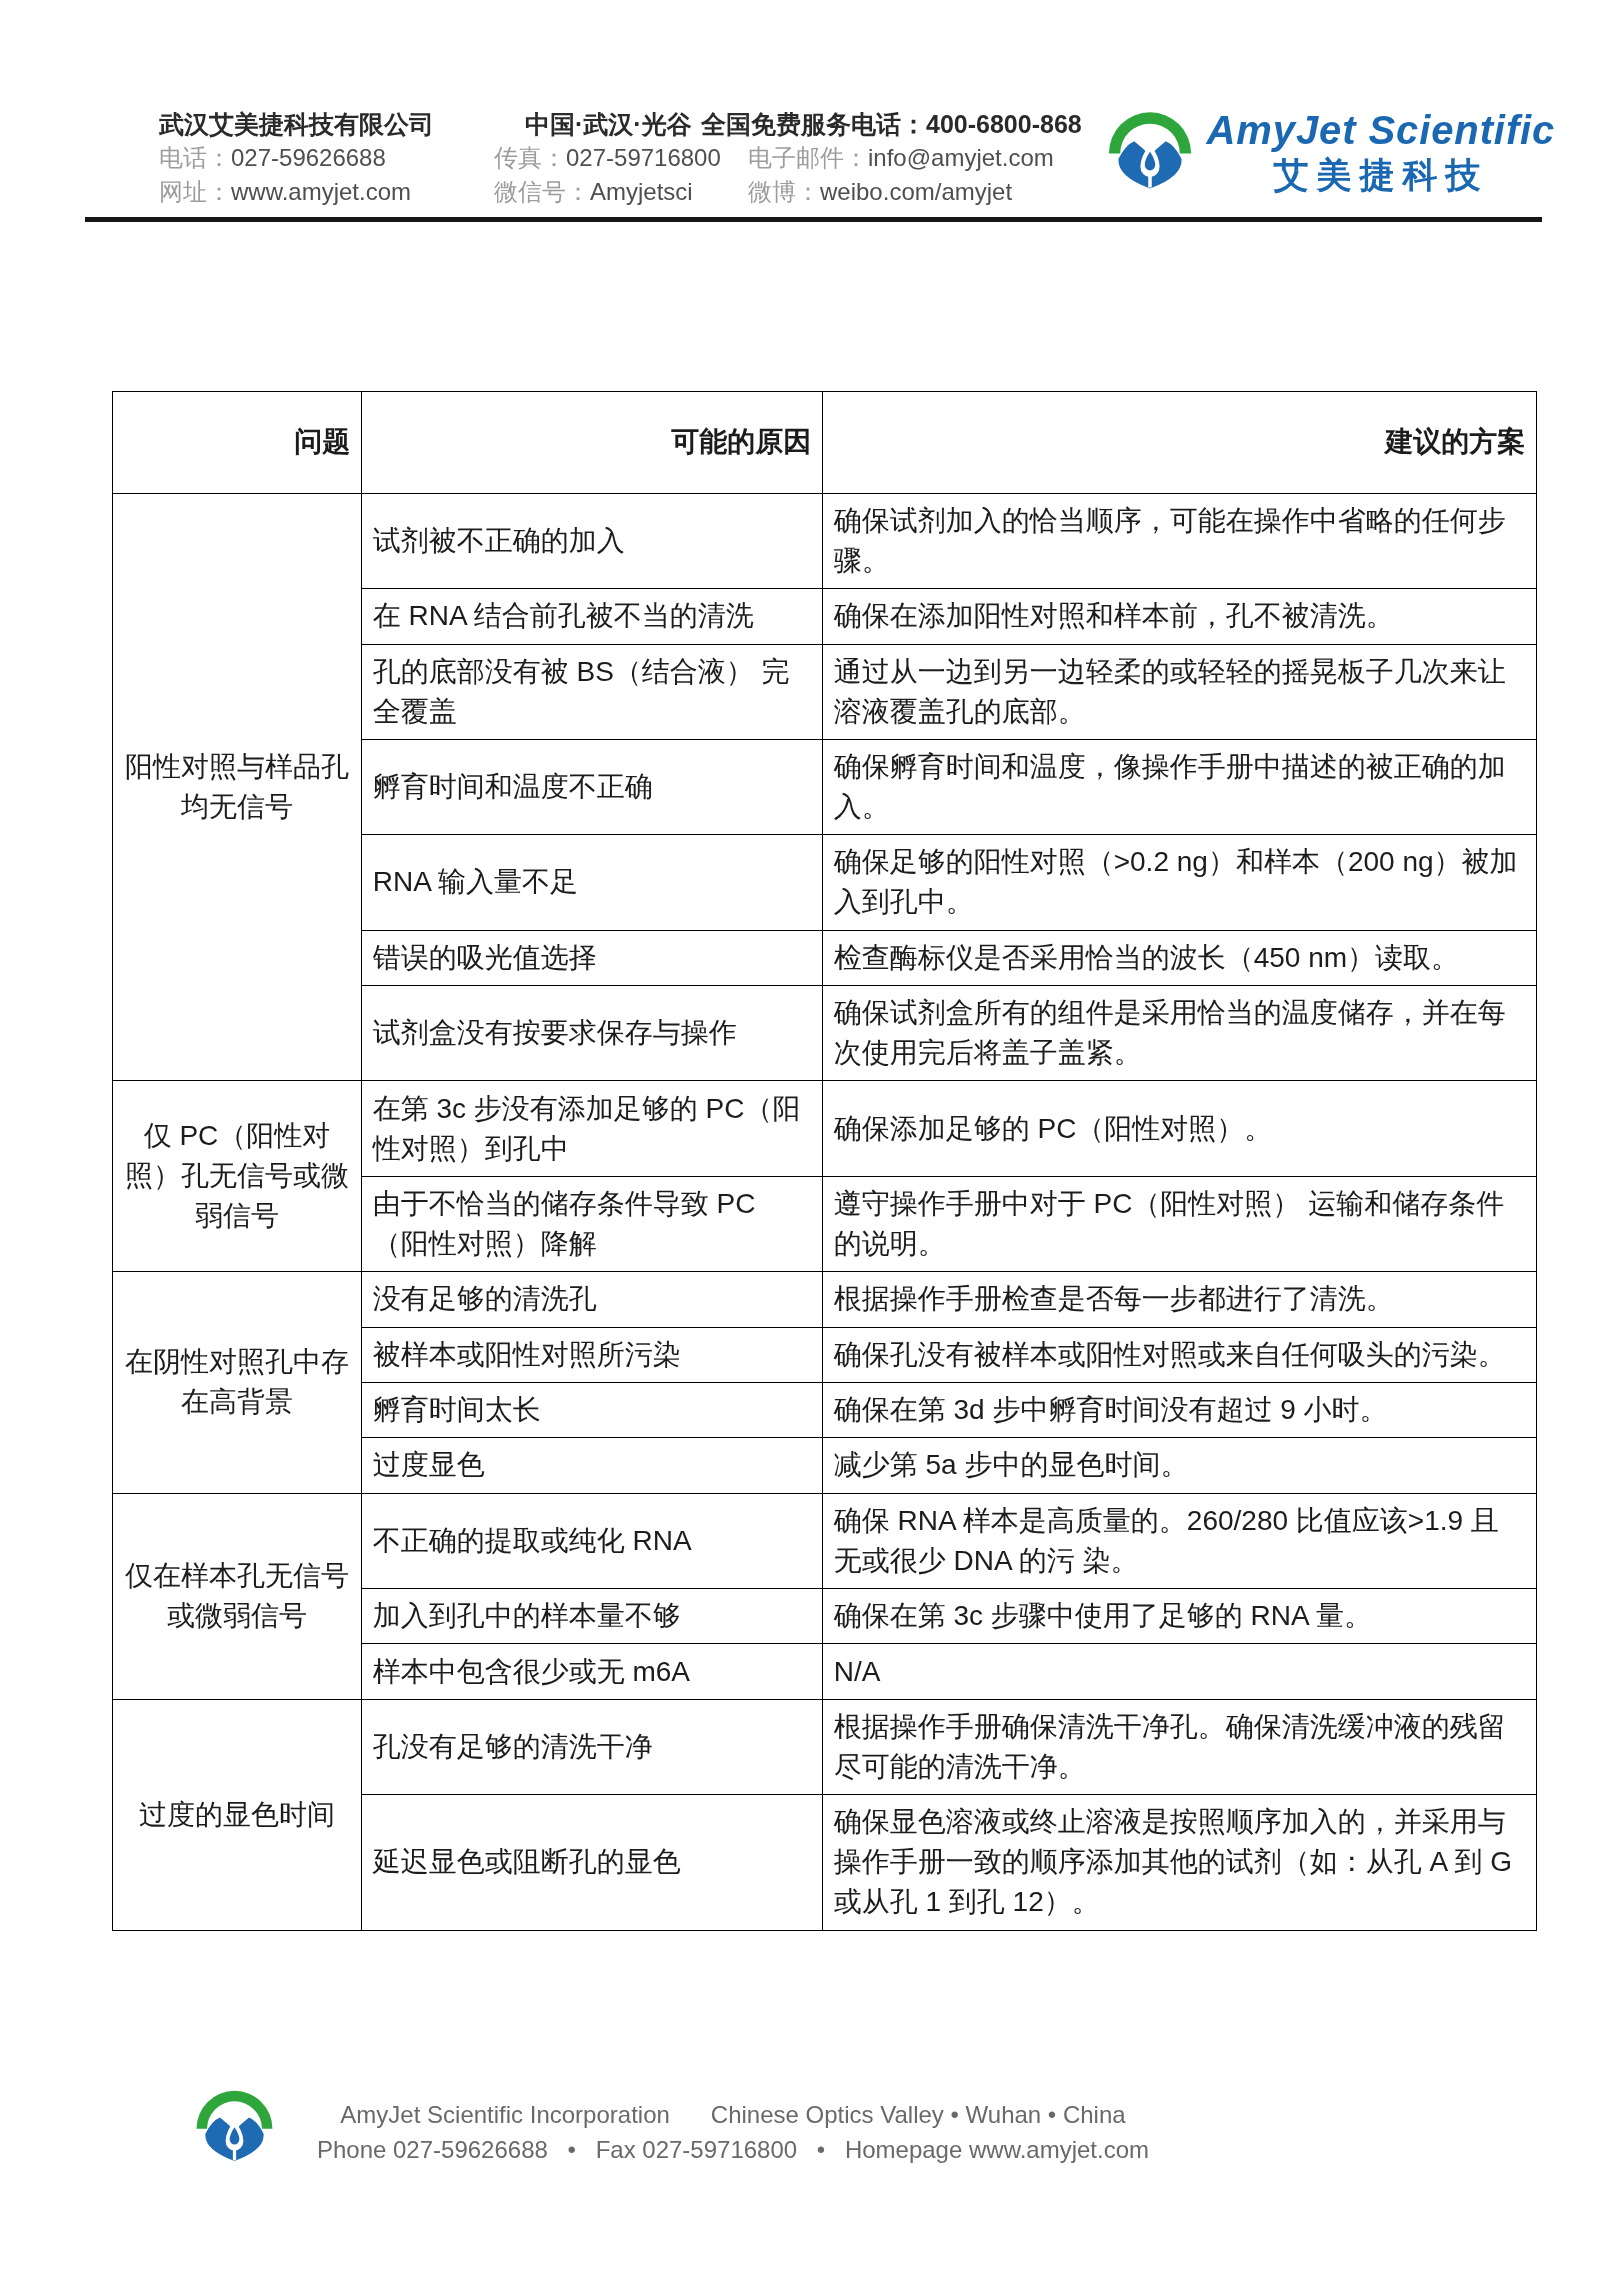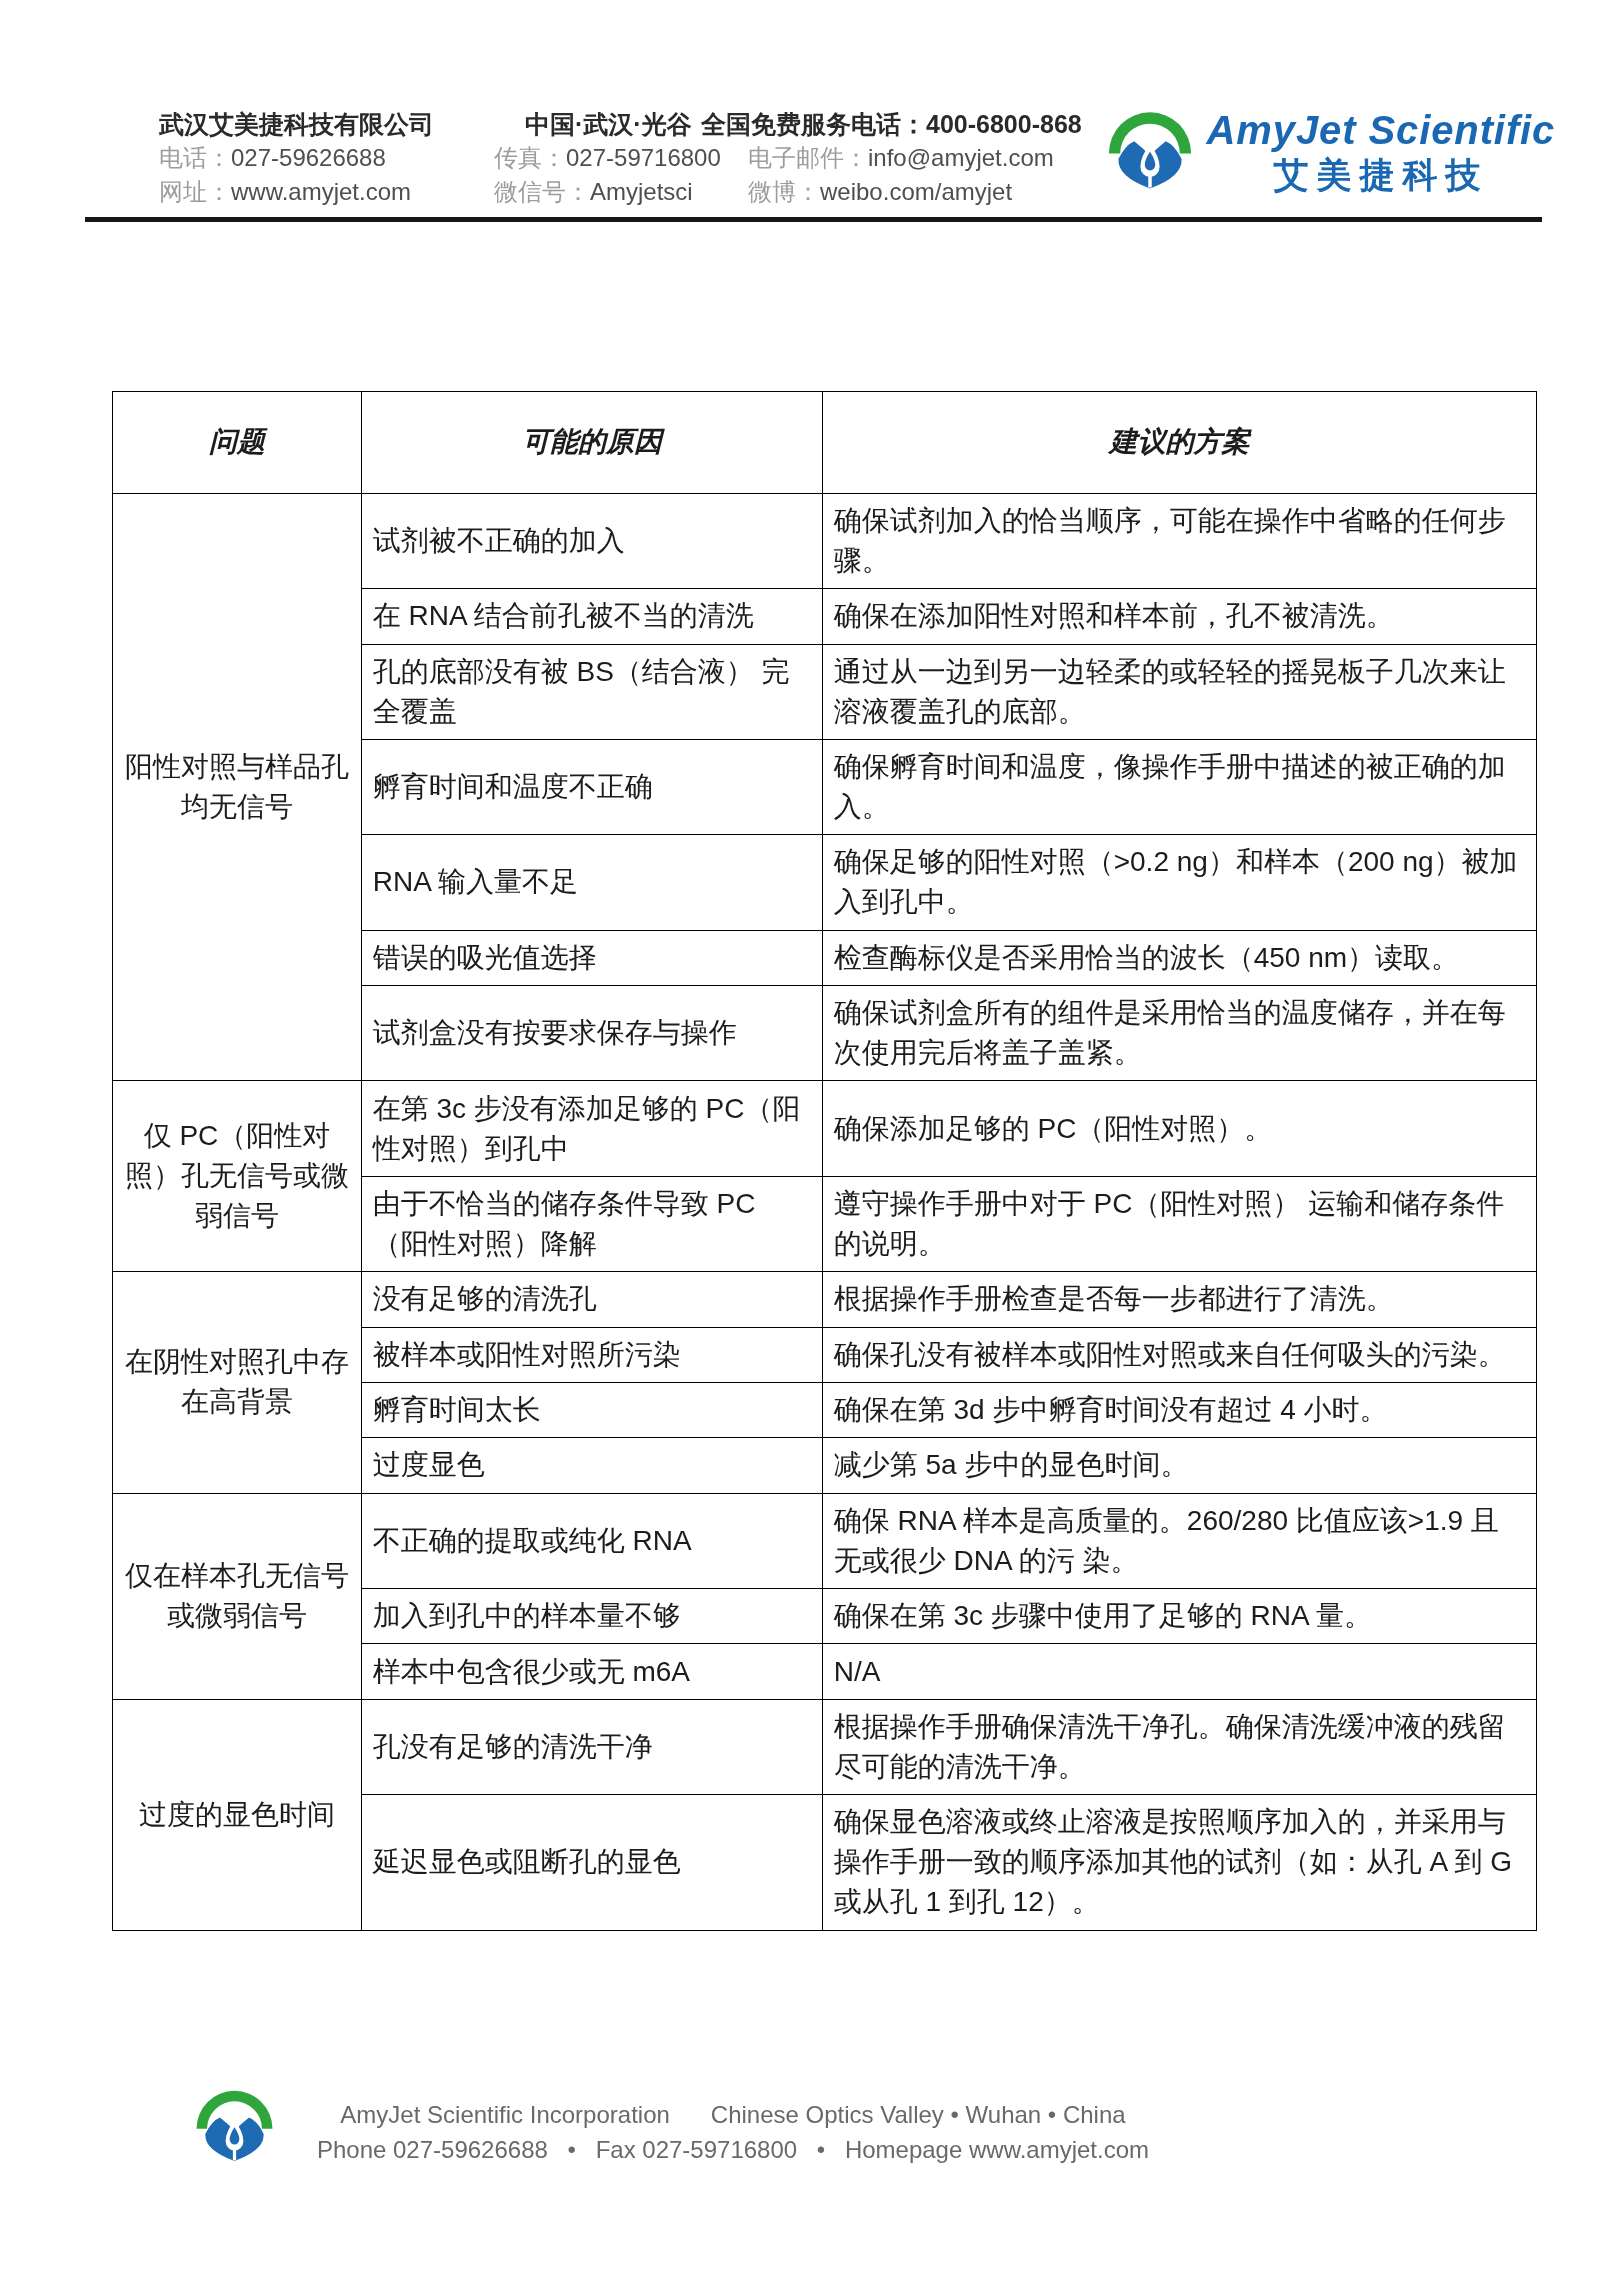--- a/index.html
+++ b/index.html
@@ -28,21 +28,21 @@
   
   .doc-title{position:absolute;left:164px;top:309px;font-family:"DejaVu Serif",serif;
              font-weight:bold;font-size:44px;letter-spacing:4.5px;color:#111;}
 
   
   table.faq{position:absolute;left:112px;top:391px;width:1424px;border-collapse:collapse;
             table-layout:fixed;background:#fff;}
   table.faq col.c1{width:249px;} table.faq col.c2{width:461px;} table.faq col.c3{width:714px;}
   table.faq th,table.faq td{border:1.8px solid #000;font-size:28px;line-height:40px;
             color:#1c1c1c;vertical-align:middle;word-break:break-word;}
-  table.faq th{height:90px;font-weight:bold;text-align:center;padding:5.4px 10.7px;font-style:italic;}
+  table.faq th{height:90px;font-weight:bold;text-align:right;padding:5.4px 10.7px;}
   table.faq td{padding:7.2px 10.7px;}
   td.problem{text-align:center;padding:7.2px 9px;}
   td.cause{text-align:left;}
   td.solution{text-align:left;padding-right:12.5px;}
 
   
   .footer-logo{position:absolute;left:194px;top:2086px;width:81px;height:84px;}
   .footer-text{position:absolute;left:0;top:2097px;width:1466px;text-align:center;
                color:#696969;font-size:24px;line-height:35px;}
   .fgap{display:inline-block;width:41px;}
@@ -147,21 +147,21 @@
           <td rowspan="4" class="problem">在阴性对照孔中存在高背景</td>
           <td class="cause">没有足够的清洗孔</td>
           <td class="solution">根据操作手册检查是否每一步都进行了清洗。</td>
         </tr>
         <tr>
           <td class="cause">被样本或阳性对照所污染</td>
           <td class="solution">确保孔没有被样本或阳性对照或来自任何吸头的污染。</td>
         </tr>
         <tr>
           <td class="cause">孵育时间太长</td>
-          <td class="solution">确保在第 3d 步中孵育时间没有超过 4 小时。</td>
+          <td class="solution">确保在第 3d 步中孵育时间没有超过 9 小时。</td>
         </tr>
         <tr>
           <td class="cause">过度显色</td>
           <td class="solution">减少第 5a 步中的显色时间。</td>
         </tr>
         <tr>
           <td rowspan="3" class="problem">仅在样本孔无信号或微弱信号</td>
           <td class="cause">不正确的提取或纯化 RNA</td>
           <td class="solution">确保 RNA 样本是高质量的。260/280 比值应该&gt;1.9 且无或很少 DNA 的污 染。</td>
         </tr>

